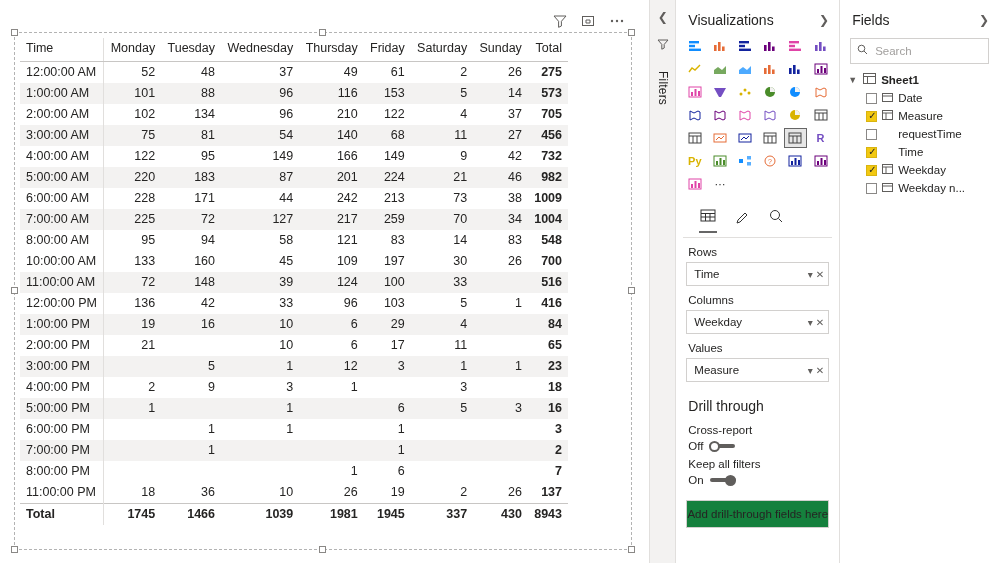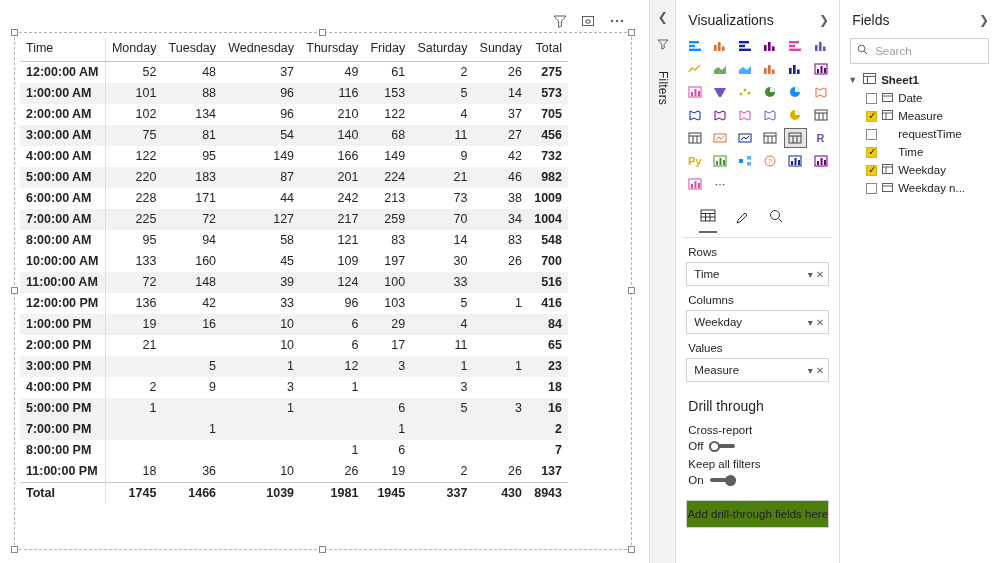--- a/index.html
+++ b/index.html
@@ -60,21 +60,21 @@
   table.matrix thead th {
     font-weight: normal;
     color: #252423;
     border-bottom: 1px solid #c8c6c4;
     vertical-align: bottom;
     padding-bottom: 6px;
   }
   table.matrix thead th.rowhdr { text-align: left; border-right: 1px solid #e1dfdd; }
   table.matrix thead th.colhdr { text-align: right; }
   table.matrix tbody td.rowlabel {
-    text-align: left; border-right: 1px solid #e1dfdd; font-weight: bold;
+    text-align: left; border-right: 1px solid #e1dfdd;
   }
   table.matrix tbody td.num { text-align: right; }
   table.matrix tbody tr.alt td { background: #f3f2f1; }
   table.matrix td.totalcol { font-weight: bold; }
   table.matrix tr.totalrow td {
     font-weight: bold;
     border-top: 1px solid #c8c6c4;
   }
 
   
@@ -164,21 +164,21 @@
     position: absolute; top: 0; width: 11px; height: 11px; border-radius: 50%;
     background: #fff; border: 2px solid #605e5c;
   }
   .switch.off .knob { left: 0; }
   .switch.on .knob { left: 15px; background: #605e5c; border-color: #605e5c; }
 
   .drill-drop {
     margin: 12px 10px 0 10px;
     height: 28px;
     border: 1px solid #d2d0ce;
-    background: #4d7c0f;
+    background: #15803d;
     display: flex; align-items: center; justify-content: center;
     font-size: 11.5px; color: #252423;
   }
 
   
   .search-box {
     margin: 2px 10px 6px 10px;
     height: 24px;
     border: 1px solid #d2d0ce;
     display: flex; align-items: center;
@@ -444,20 +444,31 @@
               <td class="rowlabel">5:00:00 PM</td>
               <td class="num">1</td>
               <td class="num"></td>
               <td class="num">1</td>
               <td class="num"></td>
               <td class="num">6</td>
               <td class="num">5</td>
               <td class="num">3</td>
               <td class="num totalcol">16</td>
             </tr>
+            <tr>
+              <td class="rowlabel">6:00:00 PM</td>
+              <td class="num"></td>
+              <td class="num">1</td>
+              <td class="num">1</td>
+              <td class="num"></td>
+              <td class="num">1</td>
+              <td class="num"></td>
+              <td class="num"></td>
+              <td class="num totalcol">3</td>
+            </tr>
             <tr class="alt">
               <td class="rowlabel">7:00:00 PM</td>
               <td class="num"></td>
               <td class="num">1</td>
               <td class="num"></td>
               <td class="num"></td>
               <td class="num">1</td>
               <td class="num"></td>
               <td class="num"></td>
               <td class="num totalcol">2</td>

